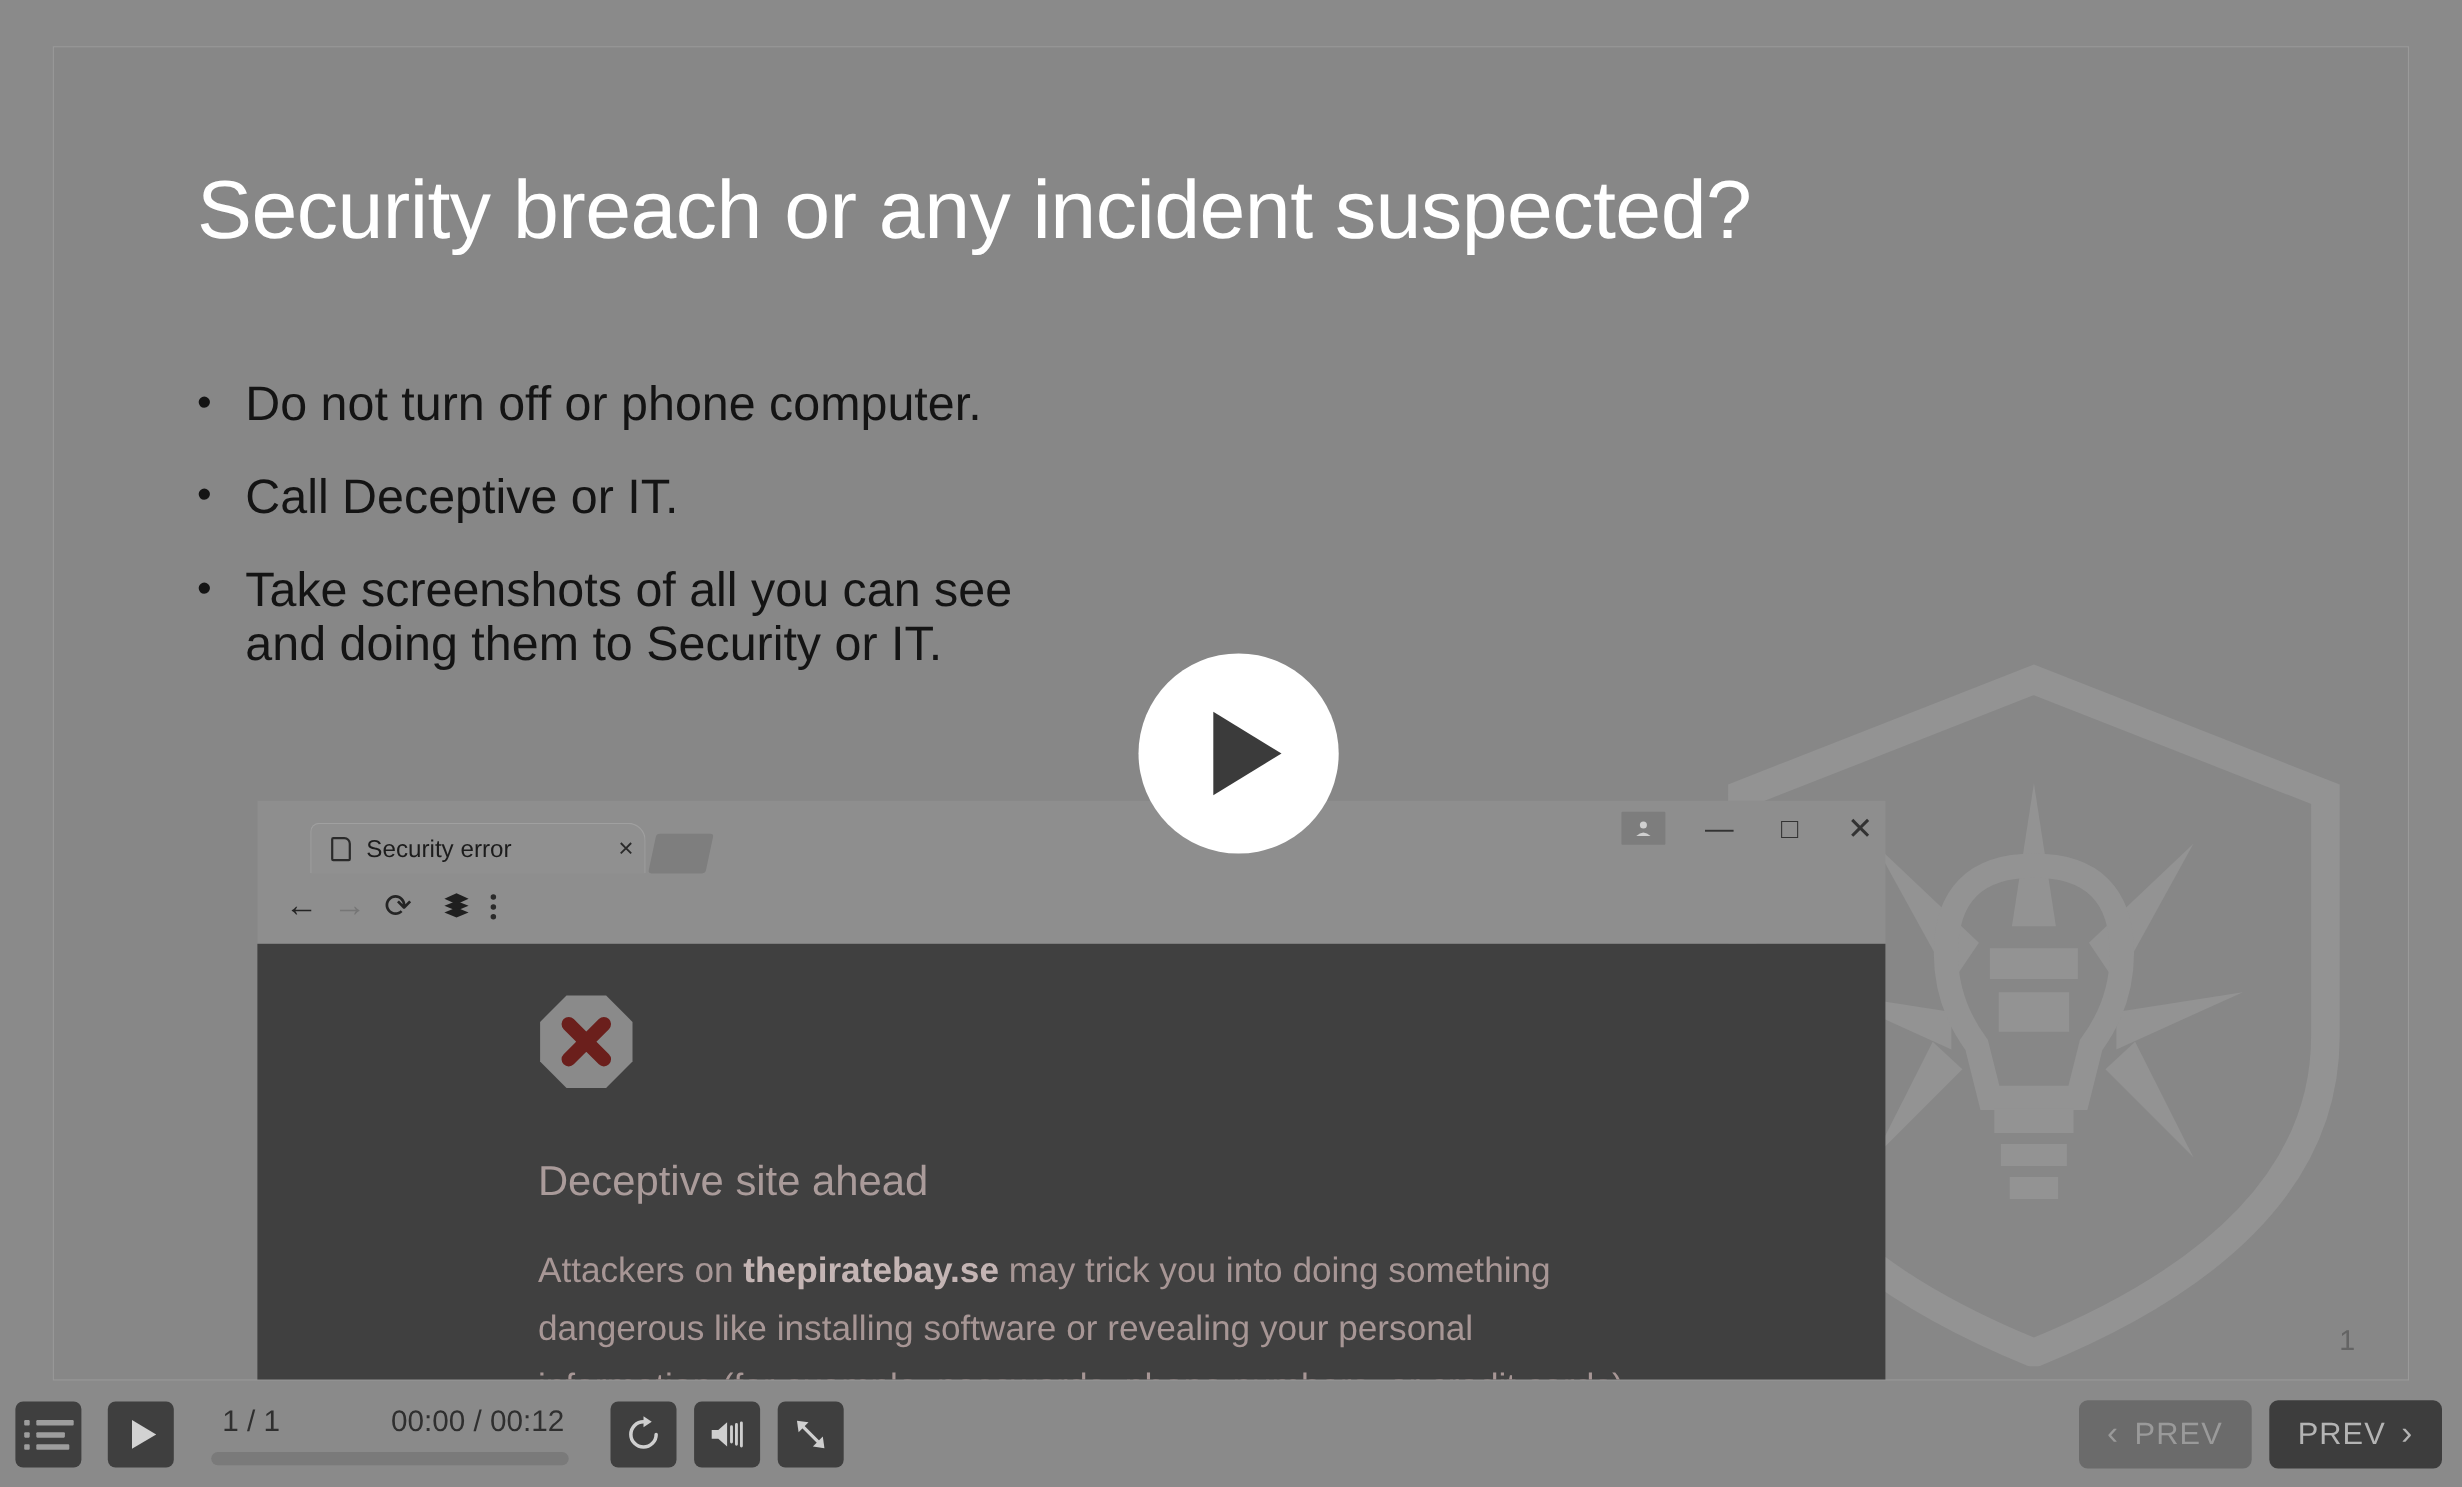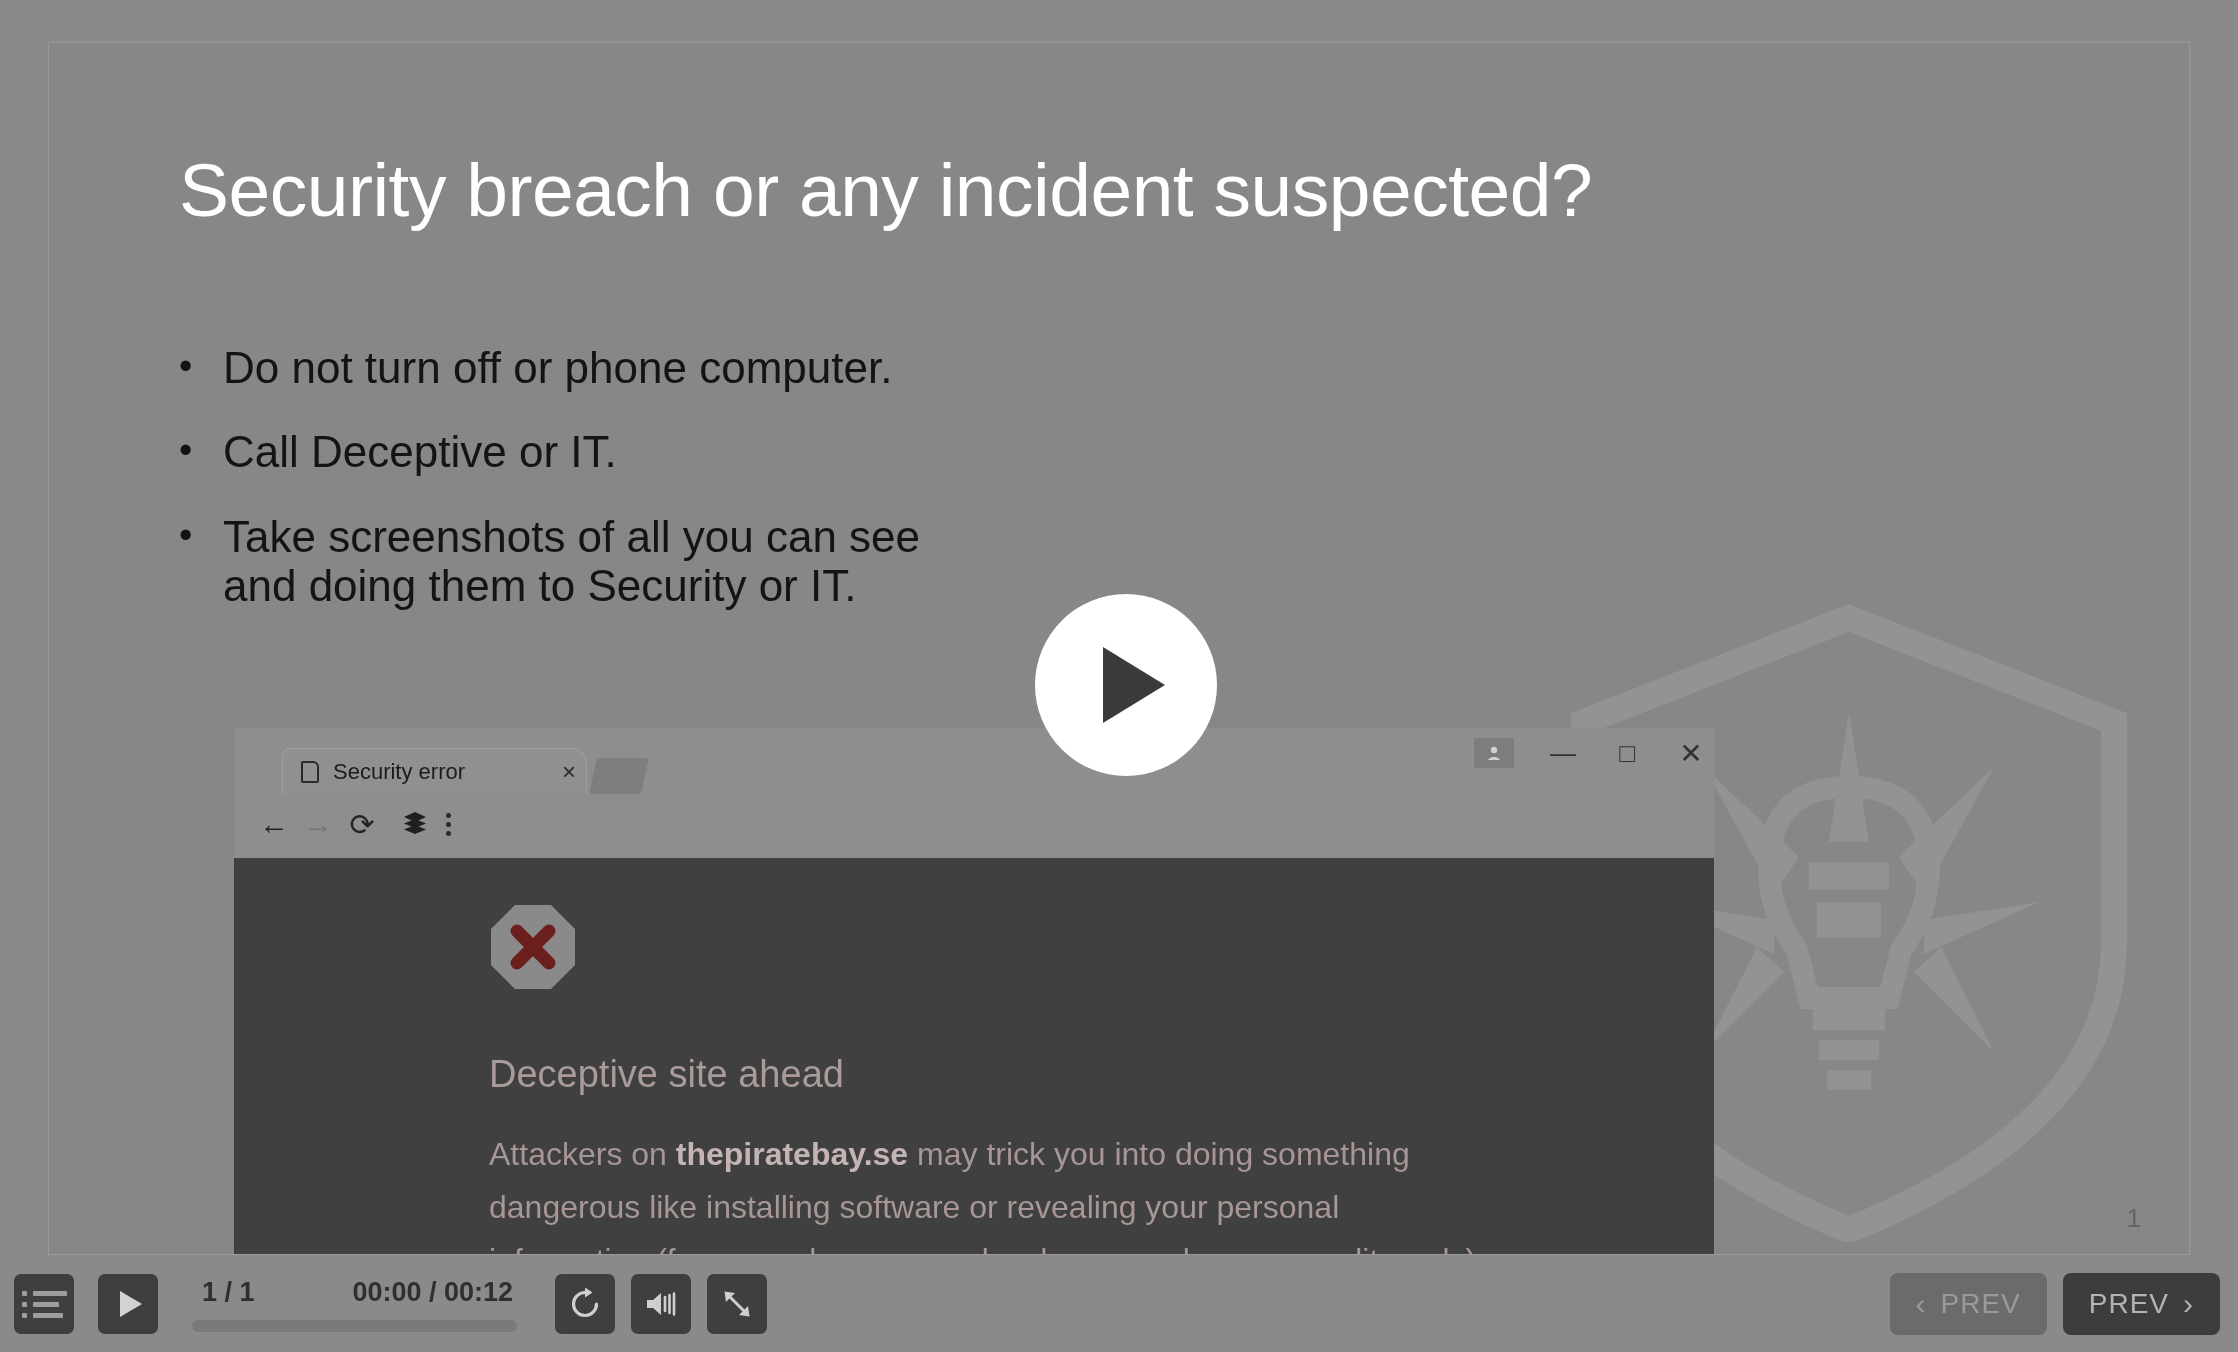--- a/index.html
+++ b/index.html
@@ -326,21 +326,20 @@
     width: 325px;
     flex: 0 0 auto;
   }
   #meta-top {
     display: flex;
     justify-content: space-between;
     align-items: baseline;
     font-size: 27px;
     color: #2f2f2f;
     padding: 0 4px 0 10px;
-    font-weight: bold;
   }
   #scrubber {
     margin-top: 12px;
     height: 12px;
     background: #7a7a7a;
     border-radius: 6px;
     position: relative;
     cursor: pointer;
   }
   #scrubber-fill {

